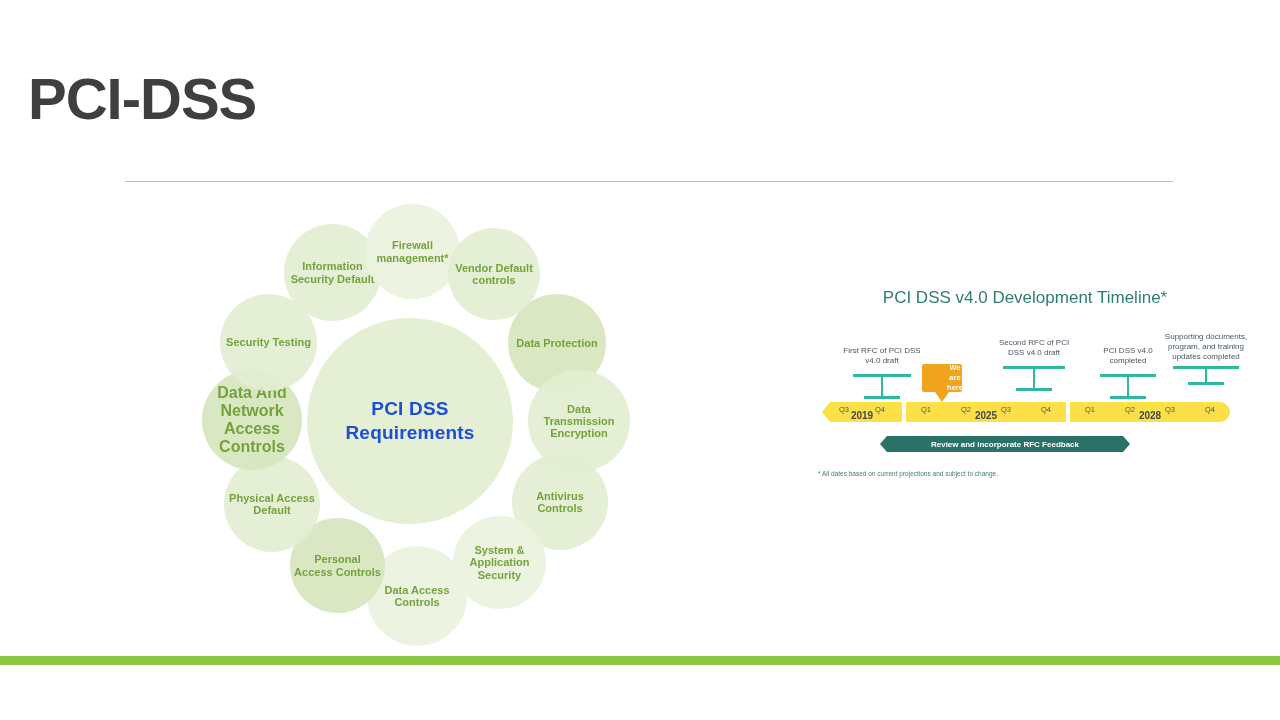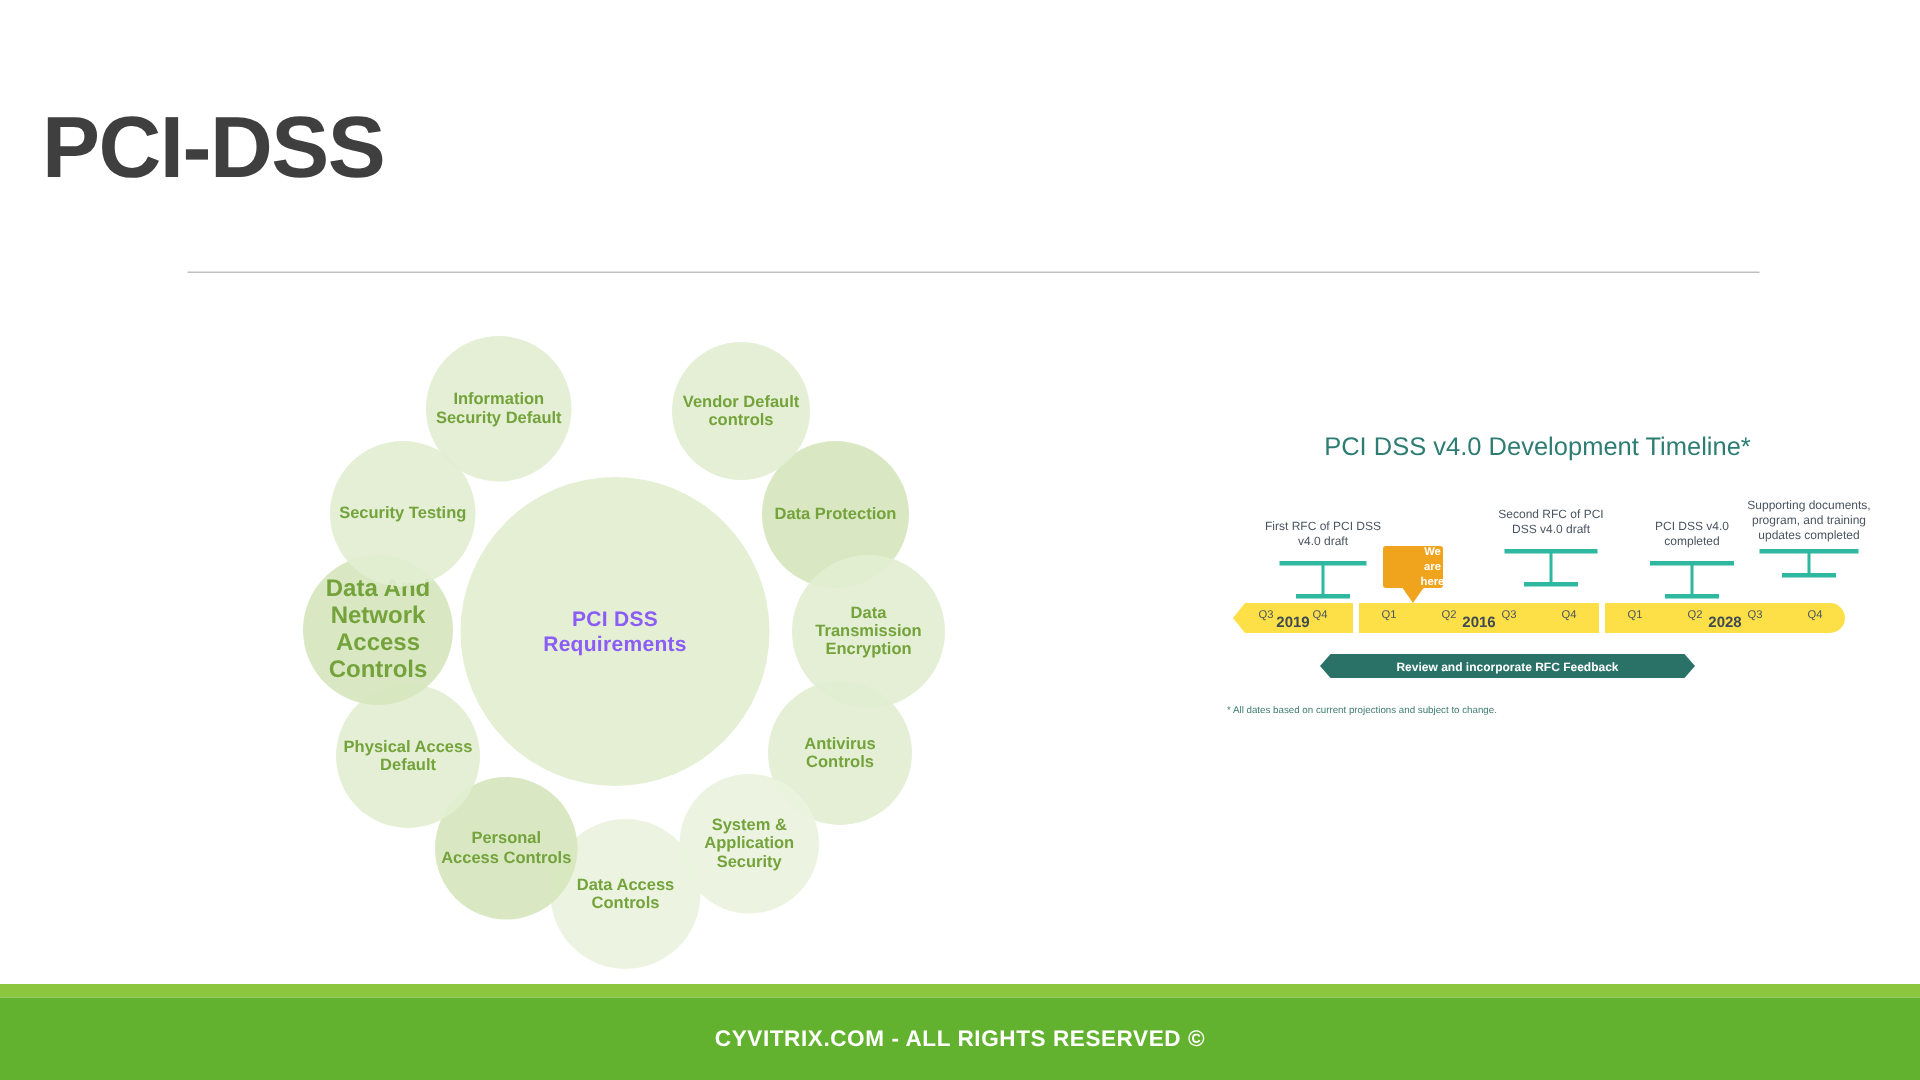--- a/index.html
+++ b/index.html
@@ -30,22 +30,22 @@
   .bubble {
     position: absolute; border-radius: 50%;
     display: flex; align-items: center; justify-content: center;
     text-align: center; color: #74a33b; font-weight: bold;
     line-height: 1.12; padding: 4px;
   }
   .bubble.shade-a { background: rgba(214,230,190,0.92); }
   .bubble.shade-b { background: rgba(226,238,209,0.92); }
   .bubble.shade-c { background: rgba(234,243,222,0.92); }
   .bubble.core {
-    background: #e4efd4; color: #8b5cf6;
-    font-size: 14px; line-height: 1.25; letter-spacing: .2px;
+    background: #e4efd4; color: #1d4ed8;
+    font-size: 19px; line-height: 1.25; letter-spacing: .2px;
   }
 
   
   .timeline {
     position: absolute; left: 800px; top: 280px;
     width: 450px; height: 215px;
   }
   .tl-title {
     position: absolute; left: 0; top: 8px; width: 450px;
     text-align: center; font-size: 17px; color: #2e7d73;
@@ -131,20 +131,23 @@
 
   <div class="title">PCI-DSS</div>
   <div class="divider"></div>
 
   <div class="circle-diagram">
 
     <div class="bubble shade-b" style="left:94px; top:26px; width:97px; height:97px; font-size:11px;">
       <span>Information Security Default</span>
     </div>
 
+    <div class="bubble shade-c" style="left:175px; top:6px; width:95px; height:95px; font-size:11px;">
+      <span>Firewall management*</span>
+    </div>
 
     <div class="bubble shade-a" style="left:318px; top:96px; width:98px; height:98px; font-size:11px;">
       <span>Data Protection</span>
     </div>
 
     <div class="bubble shade-b" style="left:258px; top:30px; width:92px; height:92px; font-size:11px;">
       <span>Vendor Default controls</span>
     </div>
 
     <div class="bubble shade-b" style="left:338px; top:172px; width:102px; height:102px; font-size:11px;">
@@ -229,37 +232,34 @@
         <span class="q" style="left:8px; width:28px;">Q3</span>
         <span class="q" style="left:44px; width:28px;">Q4</span>
         <span class="yr">2019</span>
       </div>
 
       <div class="year-seg seg-2020">
         <span class="q" style="left:6px; width:28px;">Q1</span>
         <span class="q" style="left:46px; width:28px;">Q2</span>
         <span class="q" style="left:86px; width:28px;">Q3</span>
         <span class="q" style="left:126px; width:28px;">Q4</span>
-        <span class="yr">2016</span>
+        <span class="yr">2025</span>
       </div>
 
       <div class="year-seg seg-2021">
         <span class="q" style="left:6px; width:28px;">Q1</span>
         <span class="q" style="left:46px; width:28px;">Q2</span>
         <span class="q" style="left:86px; width:28px;">Q3</span>
         <span class="q" style="left:126px; width:28px;">Q4</span>
         <span class="yr">2028</span>
       </div>
 
     </div>
 
     <div class="rfc-banner">Review and incorporate RFC Feedback</div>
 
     <div class="tl-note">* All dates based on current projections and subject to change.</div>
 
   </div>
 
   <div class="footer-stripe"></div>
-  <div class="footer">
-    <span class="footer-text">CYVITRIX.COM - ALL RIGHTS RESERVED ©</span>
-  </div>
 
 </div>
 
 </body></html>

